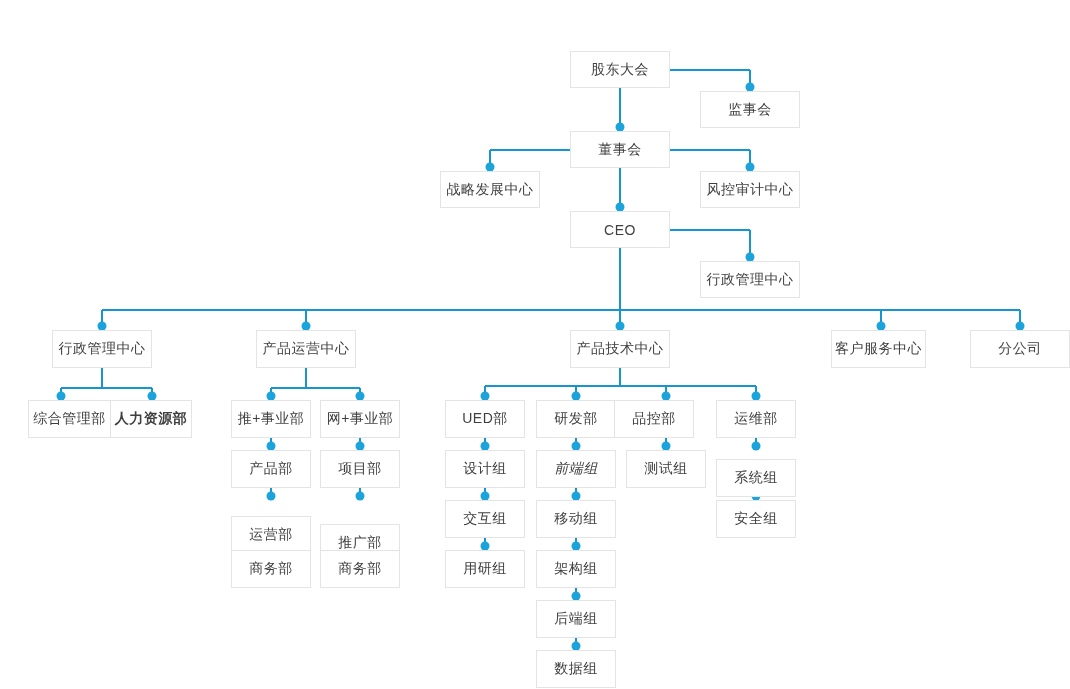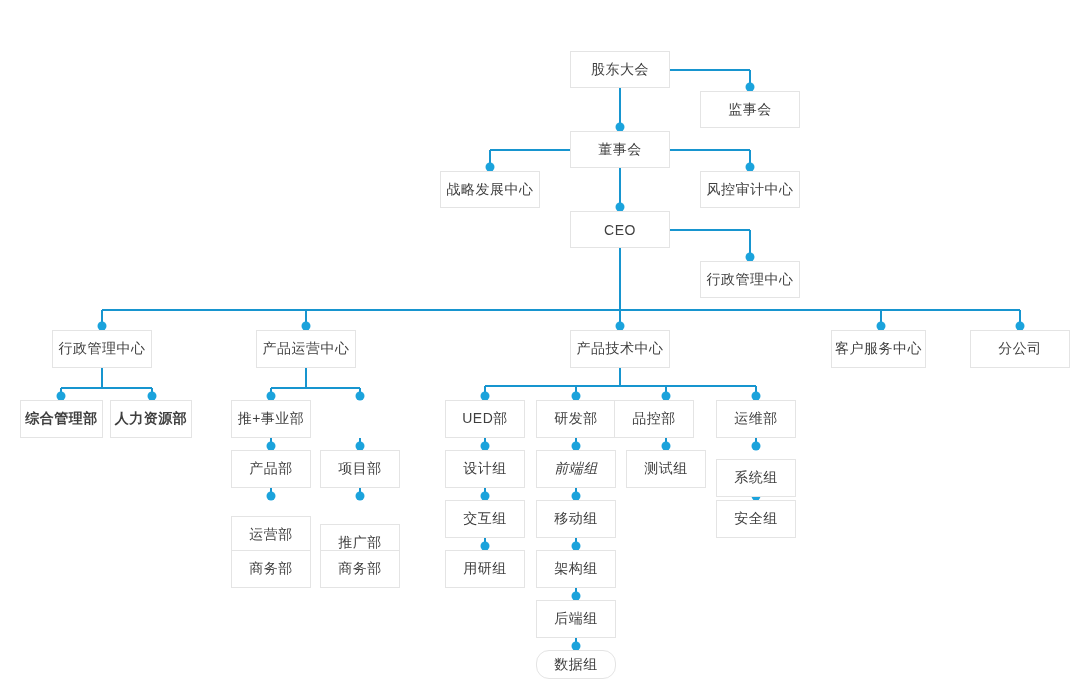--- a/index.html
+++ b/index.html
@@ -163,29 +163,32 @@
     </div>
     <div class="node" style="left: 570px; top: 330px; width: 100px; height: 38px;">
       <span>产品技术中心</span>
     </div>
     <div class="node" style="left: 831px; top: 330px; width: 95px; height: 38px;">
       <span>客户服务中心</span>
     </div>
     <div class="node" style="left: 970px; top: 330px; width: 100px; height: 38px;">
       <span>分公司</span>
     </div>
-    <div class="node" style="left: 20px; top: 400px; width: 83px; height: 38px; font-weight: bold;">
+    <div class="node" style="left: 28px; top: 400px; width: 83px; height: 38px;">
       <span>综合管理部</span>
     </div>
     <div class="node" style="left: 110px; top: 400px; width: 82px; height: 38px; font-weight: bold;">
       <span>人力资源部</span>
     </div>
     <div class="node" style="left: 231px; top: 400px; width: 80px; height: 38px;">
       <span>推+事业部</span>
     </div>
+    <div class="node" style="left: 320px; top: 400px; width: 80px; height: 38px;">
+      <span>网+事业部</span>
+    </div>
     <div class="node" style="left: 445px; top: 400px; width: 80px; height: 38px;">
       <span>UED部</span>
     </div>
     <div class="node" style="left: 536px; top: 400px; width: 80px; height: 38px;">
       <span>研发部</span>
     </div>
     <div class="node" style="left: 614px; top: 400px; width: 80px; height: 38px;">
       <span>品控部</span>
     </div>
     <div class="node" style="left: 716px; top: 400px; width: 80px; height: 38px;">
@@ -232,16 +235,16 @@
     </div>
     <div class="node" style="left: 445px; top: 550px; width: 80px; height: 38px;">
       <span>用研组</span>
     </div>
     <div class="node" style="left: 536px; top: 550px; width: 80px; height: 38px;">
       <span>架构组</span>
     </div>
     <div class="node" style="left: 536px; top: 600px; width: 80px; height: 38px;">
       <span>后端组</span>
     </div>
-    <div class="node" style="left: 536px; top: 650px; width: 80px; height: 29px; border-radius: 13px;">
+    <div class="node" style="left: 536px; top: 650px; width: 80px; height: 38px;">
       <span>数据组</span>
     </div>
   </div>
 
 </body></html>

